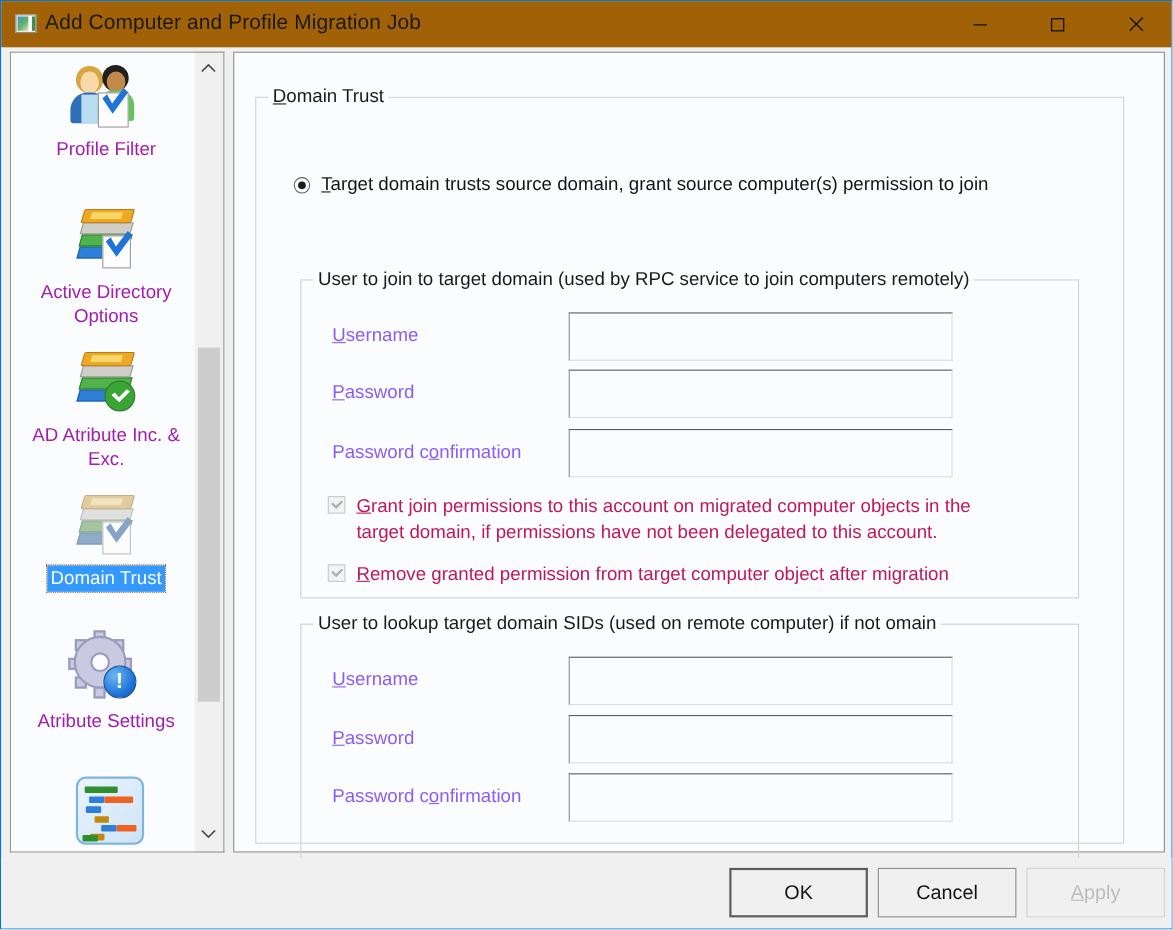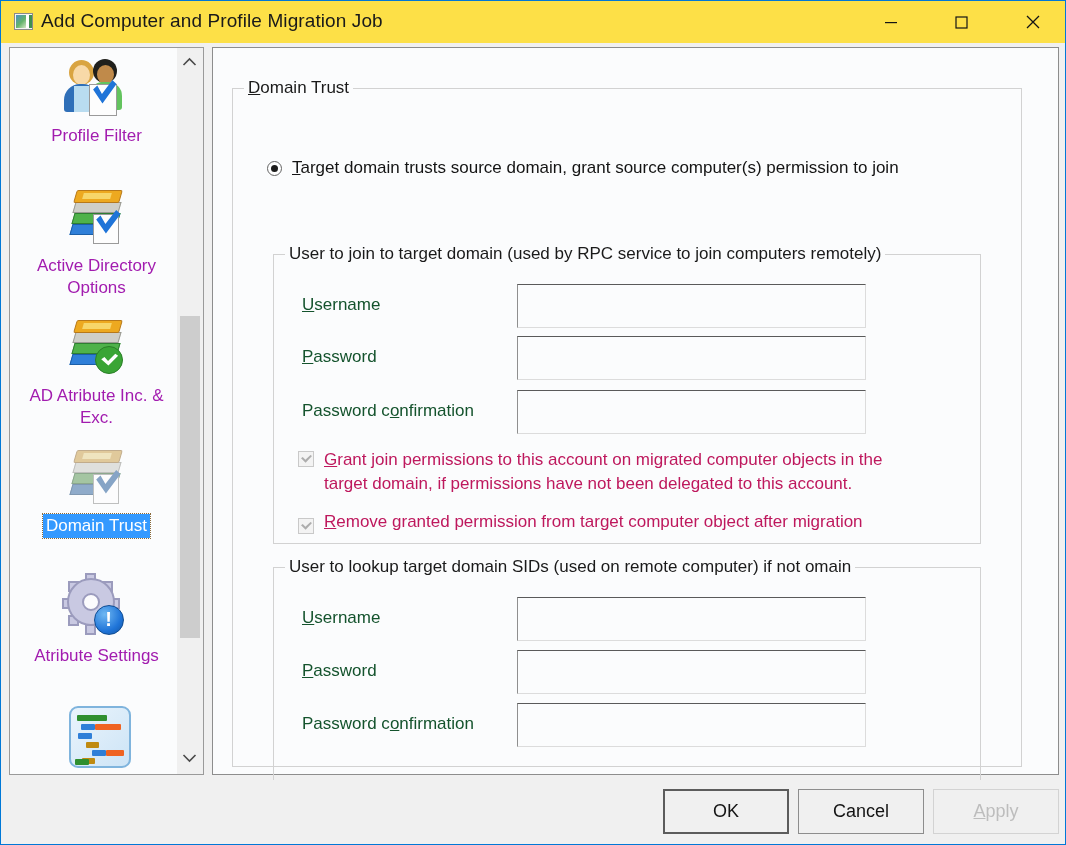--- a/index.html
+++ b/index.html
@@ -20,21 +20,21 @@
     border: 1px solid #0078d7;
     overflow: hidden;
   }
 
   
   #titlebar {
     position: absolute;
     left: 0; top: 0;
     width: 1066px;
     height: 42px;
-    background: #fde047;
+    background: #a16207;
     box-sizing: border-box;
   }
   #title-icon {
     position: absolute;
     left: 13px; top: 12px;
     width: 19px; height: 17px;
     background: #f4f4f4;
     border: 1px solid #8a8a8a;
     box-sizing: border-box;
     overflow: hidden;
@@ -263,21 +263,21 @@
   .radio-label { font-size: 17px; color: #141414; white-space: nowrap; }
   #radio-trust    { left: 34px; top: 69px; }
   #radio-no-trust { left: 34px; top: 111px; }
 
   
   .field-row { position: absolute; left: 0; width: 100%; height: 44px; }
   .field-label {
     position: absolute;
     left: 28px; top: 11px;
     font-size: 17px;
-    color: #14532d;
+    color: #8b5cf6;
     white-space: nowrap;
   }
   .field-input {
     position: absolute;
     left: 243px; top: 0;
     width: 349px; height: 44px;
     background: #fbfcfd;
     border: 1px solid #dcdcdc;
     border-top-color: #5a5a5a;
     border-left-color: #8f8f8f;
@@ -494,21 +494,21 @@
           </div>
           <div class="field-row" style="top:135px;">
             <span class="field-label"><span>Password c</span><span class="u">o</span><span>nfirmation</span></span>
             <input class="field-input" type="password" value="" style="">
           </div>
 
           <div class="cb-row" style="top:193px; width:660px;">
             <span class="cb checked"></span>
             <span class="cb-label"><span class="u">G</span><span>rant join permissions to this account on migrated computer objects in the</span><br><span>target domain, if permissions have not been delegated to this account.</span></span>
           </div>
-          <div class="cb-row" style="top:255px; width:660px;align-items:flex-end;">
+          <div class="cb-row" style="top:255px; width:660px;">
             <span class="cb checked"></span>
             <span class="cb-label"><span class="u">R</span><span>emove granted permission from target computer object after migration</span></span>
           </div>
         </div>
 
         <div class="group" id="grp-lookup">
           <span class="legend">User to lookup target domain SIDs (used on remote computer) if not omain</span>
 
           <div class="field-row" style="top:29px;">
             <span class="field-label"><span class="u">U</span><span>sername</span></span>

